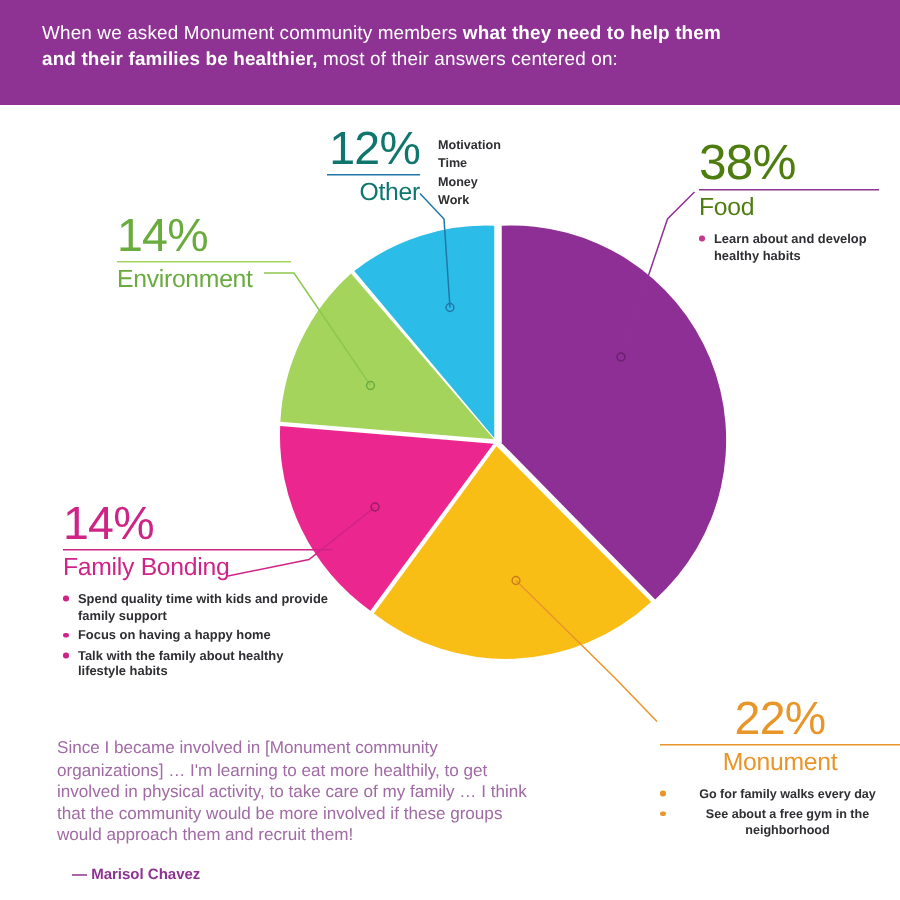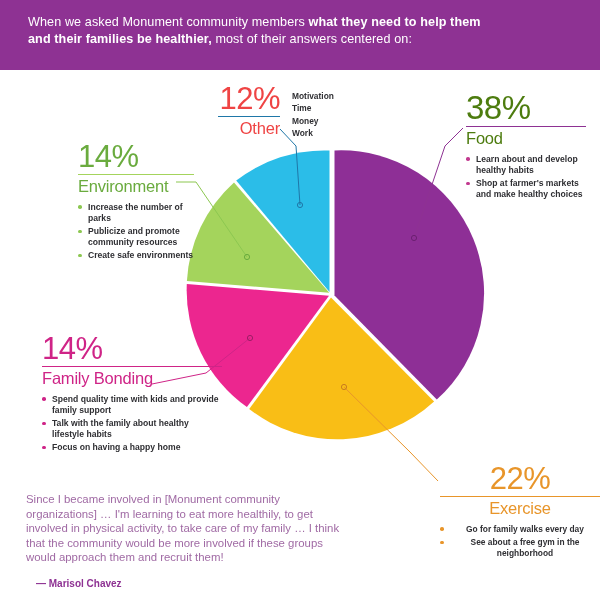--- a/index.html
+++ b/index.html
@@ -96,21 +96,21 @@
     position: absolute;
     left: 0;
     top: 3.4px;
     width: 3.6px;
     height: 3.6px;
     border-radius: 50%;
     display: block;
   }
 
   
-  .c-other .pct, .c-other .cat { color: #ef4444; }
+  .c-other .pct, .c-other .cat { color: #0f766e; }
   .c-other .rule { background: #1f77a8; }
 
   .c-food .pct, .c-food .cat { color: #4d7c0f; }
   .c-food .rule { background: #8e3293; }
   .c-food .dot { background: #c2398f; }
 
   .c-env .pct, .c-env .cat { color: #6aab3e; }
   .c-env .rule { background: #a4d45c; }
   .c-env .dot { background: #8cc751; }
 
@@ -165,21 +165,21 @@
     left: 440px;
     top: 462px;
     width: 160px;
     text-align: center;
   }
   .c-exer .bullets li { font-size: 8.4px; line-height: 10.4px; }
 
   
   .quote-block {
     position: absolute;
-    left: 26px;
+    left: 38px;
     top: 492px;
     width: 320px;
   }
   .quote-text {
     color: #a06aa4;
     font-size: 11.4px;
     line-height: 14.6px;
     font-family: "Liberation Sans", sans-serif;
   }
   .quote-attrib {
@@ -254,50 +254,44 @@
     <li><span class="dot"></span><span>Money</span></li>
     <li><span class="dot"></span><span>Work</span></li>
   </ul>
 
   <div class="callout c-food">
     <div class="pct">38%</div>
     <div class="rule"></div>
     <div class="cat">Food</div>
     <ul class="bullets">
       <li><span class="dot"></span><span>Learn about and develop healthy habits</span></li>
-      <li><span class="dot"></span><span>Shop at farmer's markets and make healthy choices</span></li>
     </ul>
   </div>
 
   <div class="callout c-env">
     <div class="pct">14%</div>
     <div class="rule"></div>
     <div class="cat">Environment</div>
-    <ul class="bullets">
-      <li><span class="dot"></span><span>Increase the number of parks</span></li>
-      <li><span class="dot"></span><span>Publicize and promote community resources</span></li>
-      <li><span class="dot"></span><span>Create safe environments</span></li>
-    </ul>
   </div>
 
   <div class="callout c-fam">
     <div class="pct">14%</div>
     <div class="rule"></div>
     <div class="cat">Family Bonding</div>
     <ul class="bullets">
       <li><span class="dot"></span><span>Spend quality time with kids and provide family support</span></li>
+      <li><span class="dot"></span><span>Focus on having a happy home</span></li>
       <li><span class="dot"></span><span>Talk with the family about healthy lifestyle habits</span></li>
-      <li><span class="dot"></span><span>Focus on having a happy home</span></li>
     </ul>
   </div>
 
   <div class="callout c-exer">
     <div class="pct">22%</div>
     <div class="rule"></div>
-    <div class="cat">Exercise</div>
+    <div class="cat">Monument</div>
     <ul class="bullets">
       <li><span class="dot"></span><span>Go for family walks every day</span></li>
       <li><span class="dot"></span><span>See about a free gym in the neighborhood</span></li>
     </ul>
   </div>
 
   <div class="quote-block">
     <div class="quote-text">Since I became involved in [Monument community organizations] … I'm learning to eat more healthily, to get involved in physical activity, to take care of my family … I think that the community would be more involved if these groups would approach them and recruit them!</div>
     <div class="quote-attrib">— Marisol Chavez</div>
   </div>

